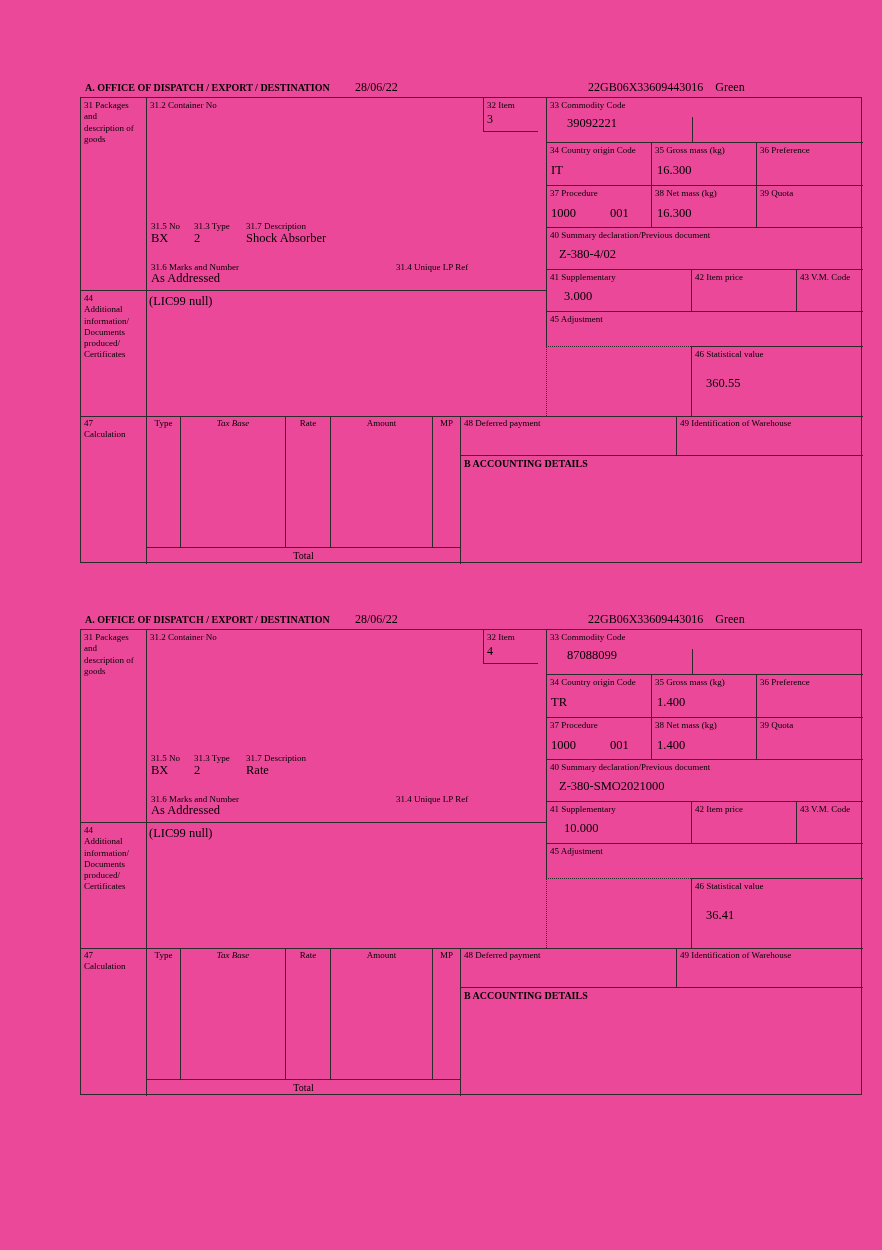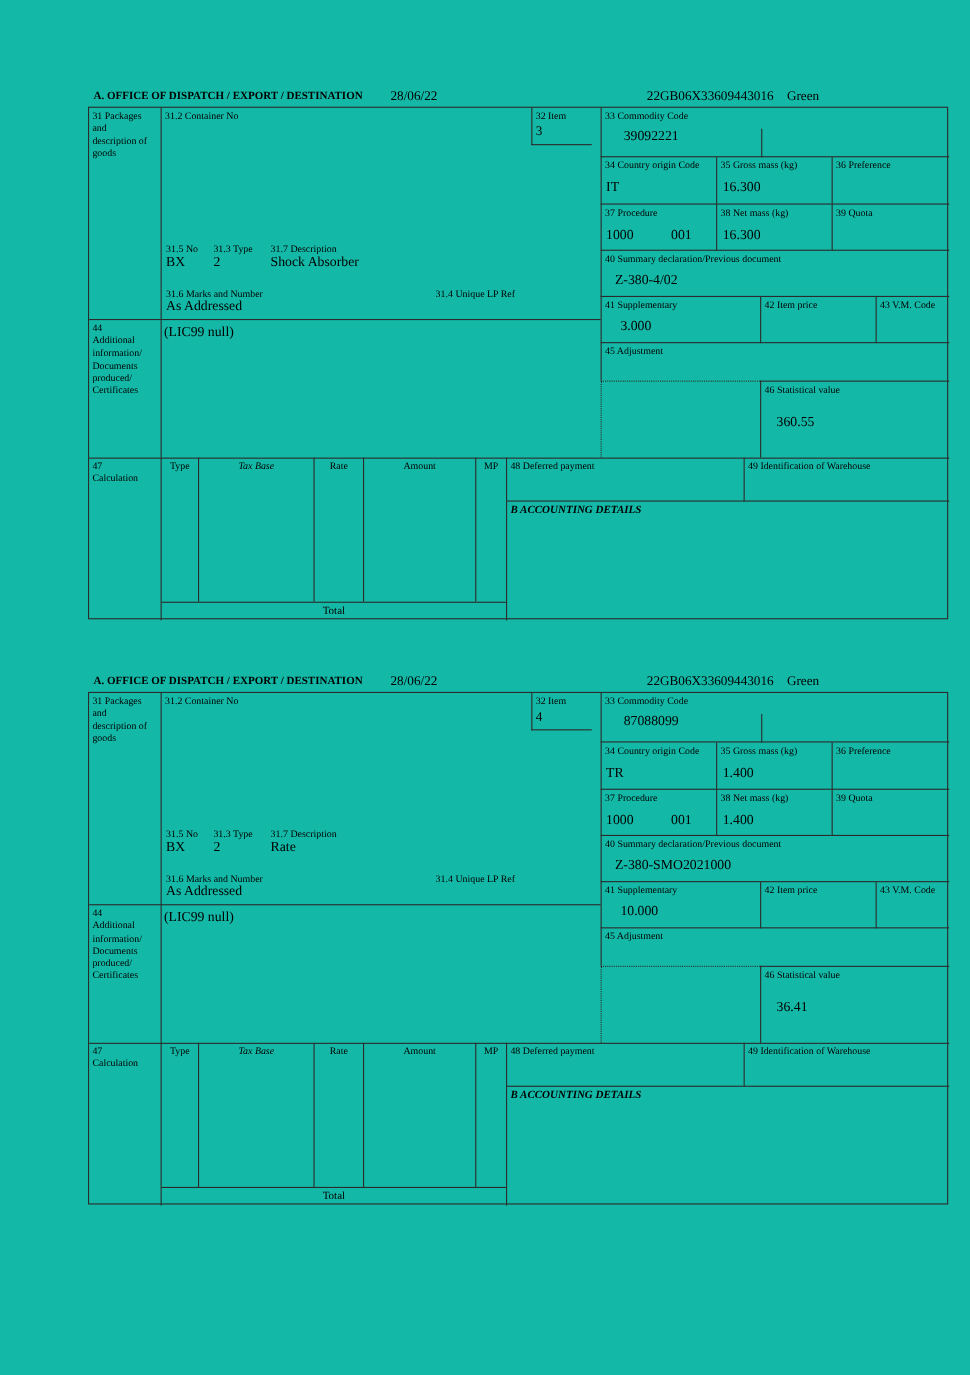--- a/index.html
+++ b/index.html
@@ -1,16 +1,16 @@
 <!DOCTYPE html>
 <html><head>
 <meta charset="utf-8">
 <style>
   html,body{margin:0;padding:0;background:#ffffff;}
-  #page{position:relative;width:882px;height:1250px;background:#14b8a6;overflow:hidden;
+  #page{position:relative;width:882px;height:1250px;background:#ec4899;overflow:hidden;
         font-family:"Liberation Serif", serif;color:#000;}
   .form-section{position:absolute;left:80px;width:782px;height:492px;}
   
   .hdr{position:absolute;left:0;top:0;width:782px;height:19px;}
   .hdr-office{position:absolute;left:5px;top:4px;font-size:10px;font-weight:bold;white-space:nowrap;}
   .hdr-date{position:absolute;left:275px;top:2px;font-size:12px;}
   .hdr-ref{position:absolute;left:508px;top:2px;font-size:12px;white-space:nowrap;}
   .hdr-status{margin-left:12px;}
   
   .grid{position:absolute;left:0;top:19px;width:782px;height:466px;box-sizing:border-box;
@@ -48,21 +48,21 @@
   .hBand{position:absolute;left:0;top:318px;width:782px;height:0;border-top:1px solid #2b2b2b;}
   .tType{left:66px;top:318px;width:34px;height:131px;text-align:center;}
   .tBase{left:100px;top:318px;width:105px;height:131px;text-align:center;font-style:italic;}
   .tRate{left:205px;top:318px;width:45px;height:131px;text-align:center;}
   .tAmt{left:250px;top:318px;width:102px;height:131px;text-align:center;}
   .tMP{left:352px;top:318px;width:28px;height:131px;text-align:center;}
   .tTotal{left:66px;top:449px;width:314px;height:17px;text-align:center;font-size:10px;padding:2px 0;}
   .c48{left:380px;top:318px;width:215px;height:40px;}
   .c49{left:595px;top:318px;width:187px;height:40px;}
   .cB{left:380px;top:358px;width:402px;height:108px;}
-  .cB .lbl{font-size:10px;font-weight:bold;font-style:italic;}
+  .cB .lbl{font-size:10px;font-weight:bold;}
   
   .sLbl{position:absolute;font-size:9px;white-space:nowrap;}
   .l315{left:4px;top:123px;} .l313{left:47px;top:123px;} .l317{left:99px;top:123px;}
   .v315{left:4px;top:134px;} .v313{left:47px;top:134px;} .v317{left:99px;top:134px;}
   .l316{left:4px;top:164px;} .l314{left:249px;top:164px;}
   .v316{left:4px;top:174px;}
   .v32{left:3px;top:15px;font-size:12px;}
   .v33{left:20px;top:19px;} .v34{left:4px;top:21px;} .v35{left:5px;top:21px;}
   .v37{left:4px;top:21px;} .gap2{margin-left:34px;} .v38{left:5px;top:21px;}
   .v40{left:12px;top:20px;} .v41{left:17px;top:20px;} .v46{left:14px;top:30px;}

